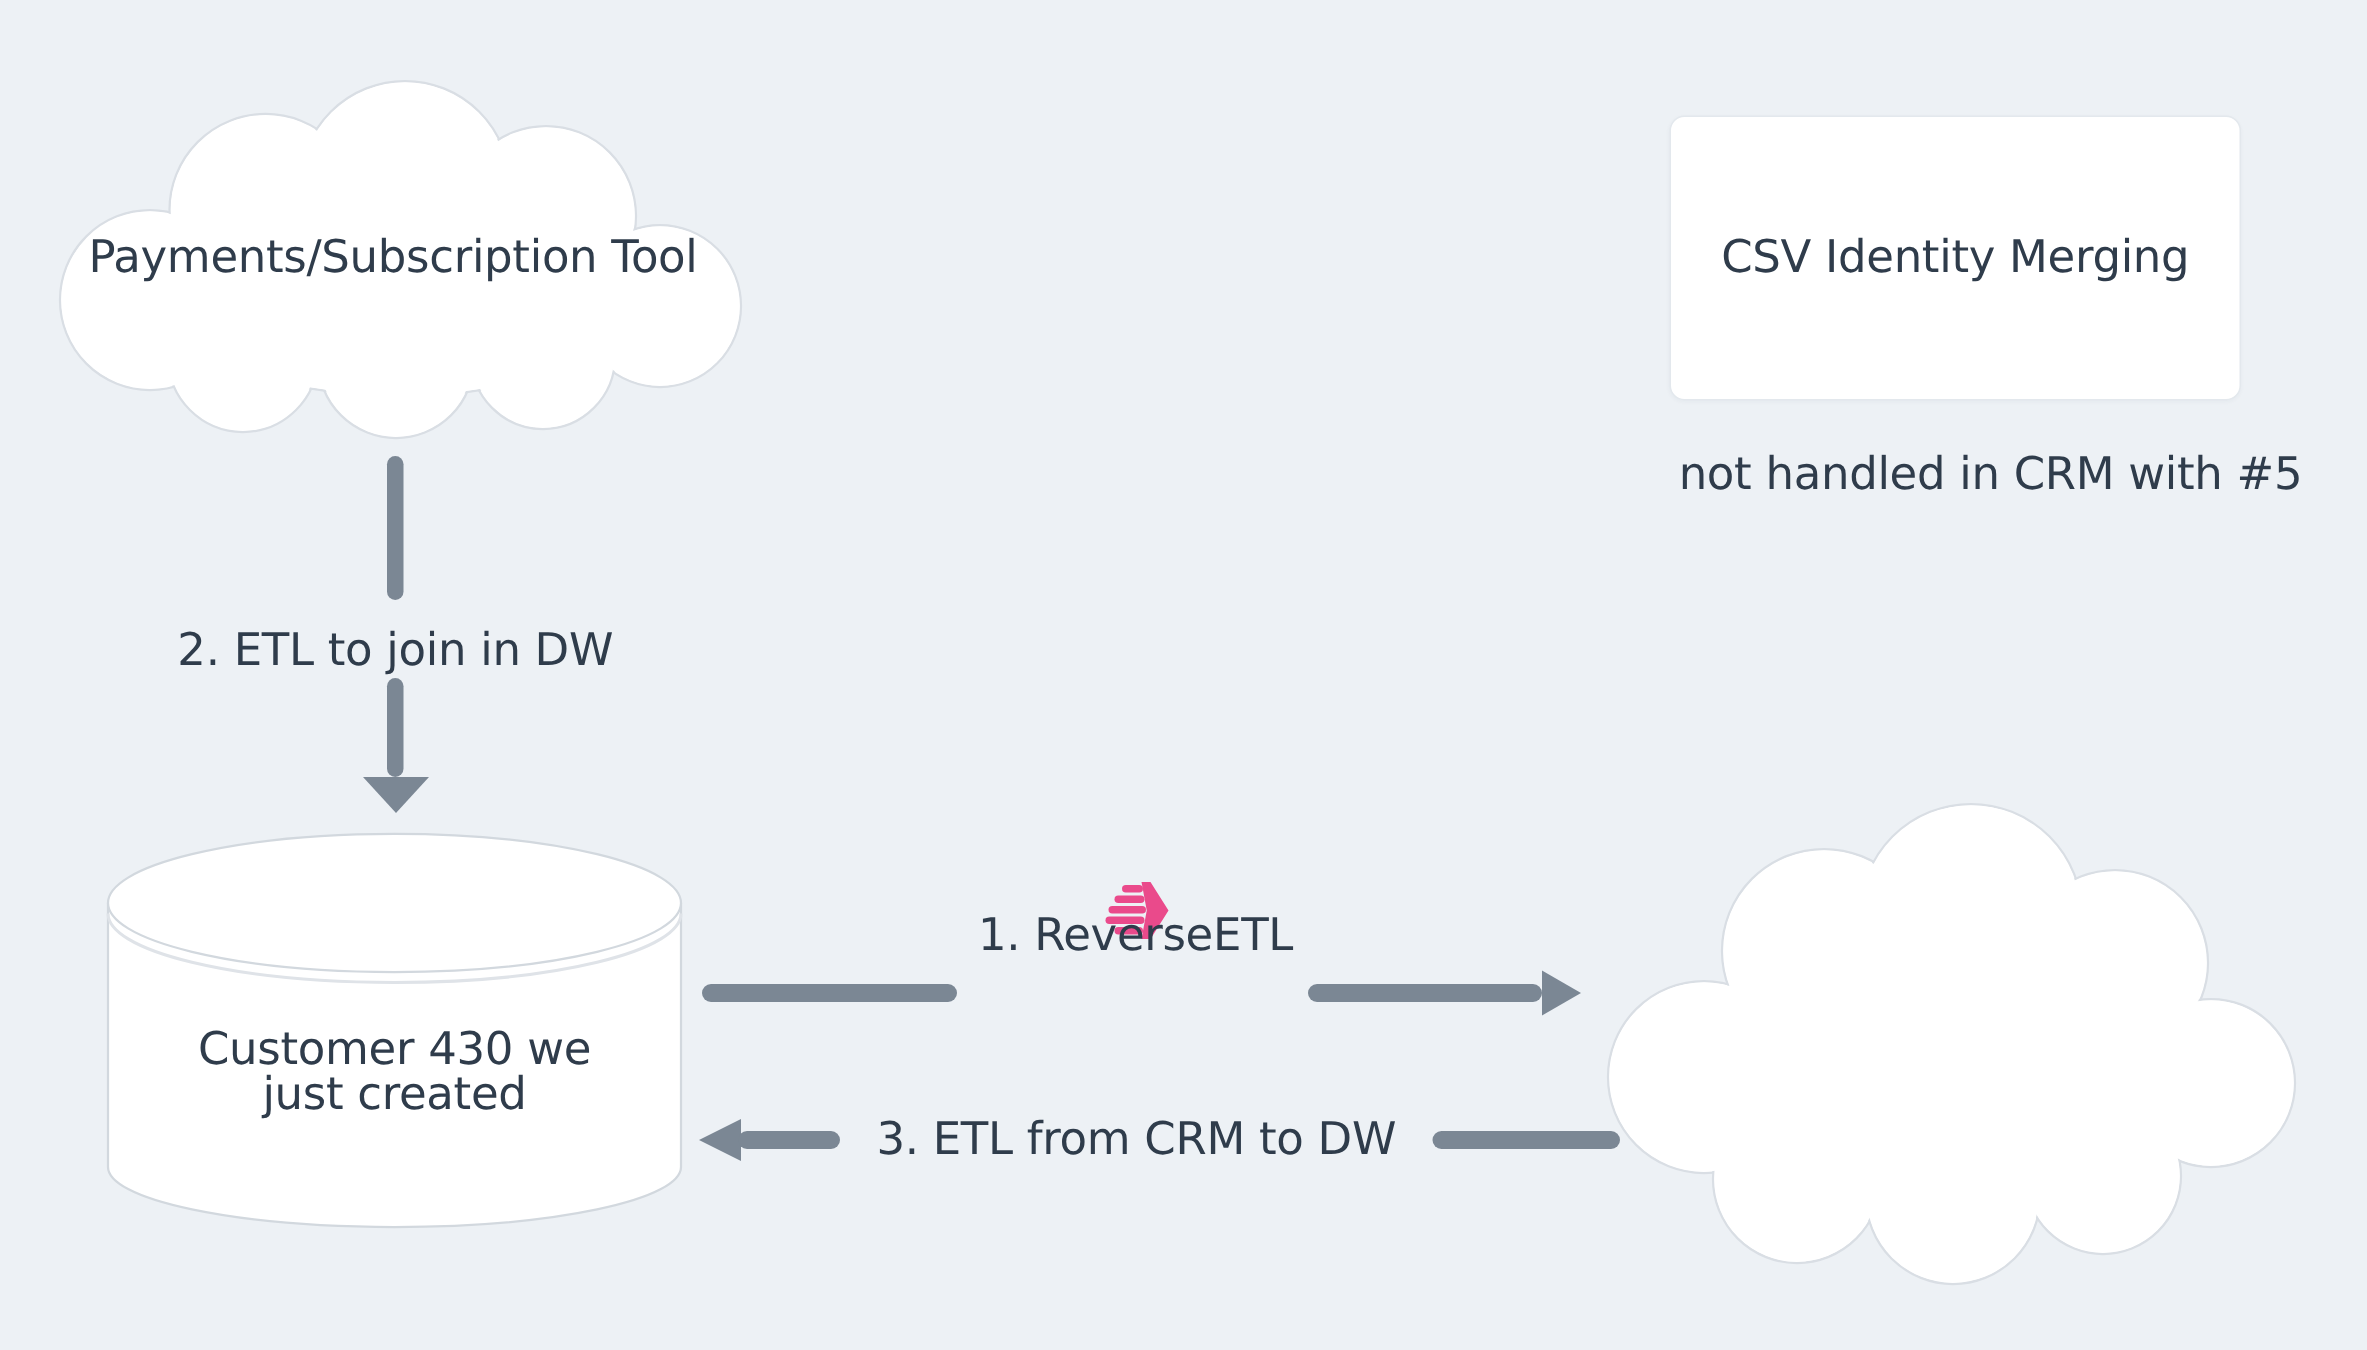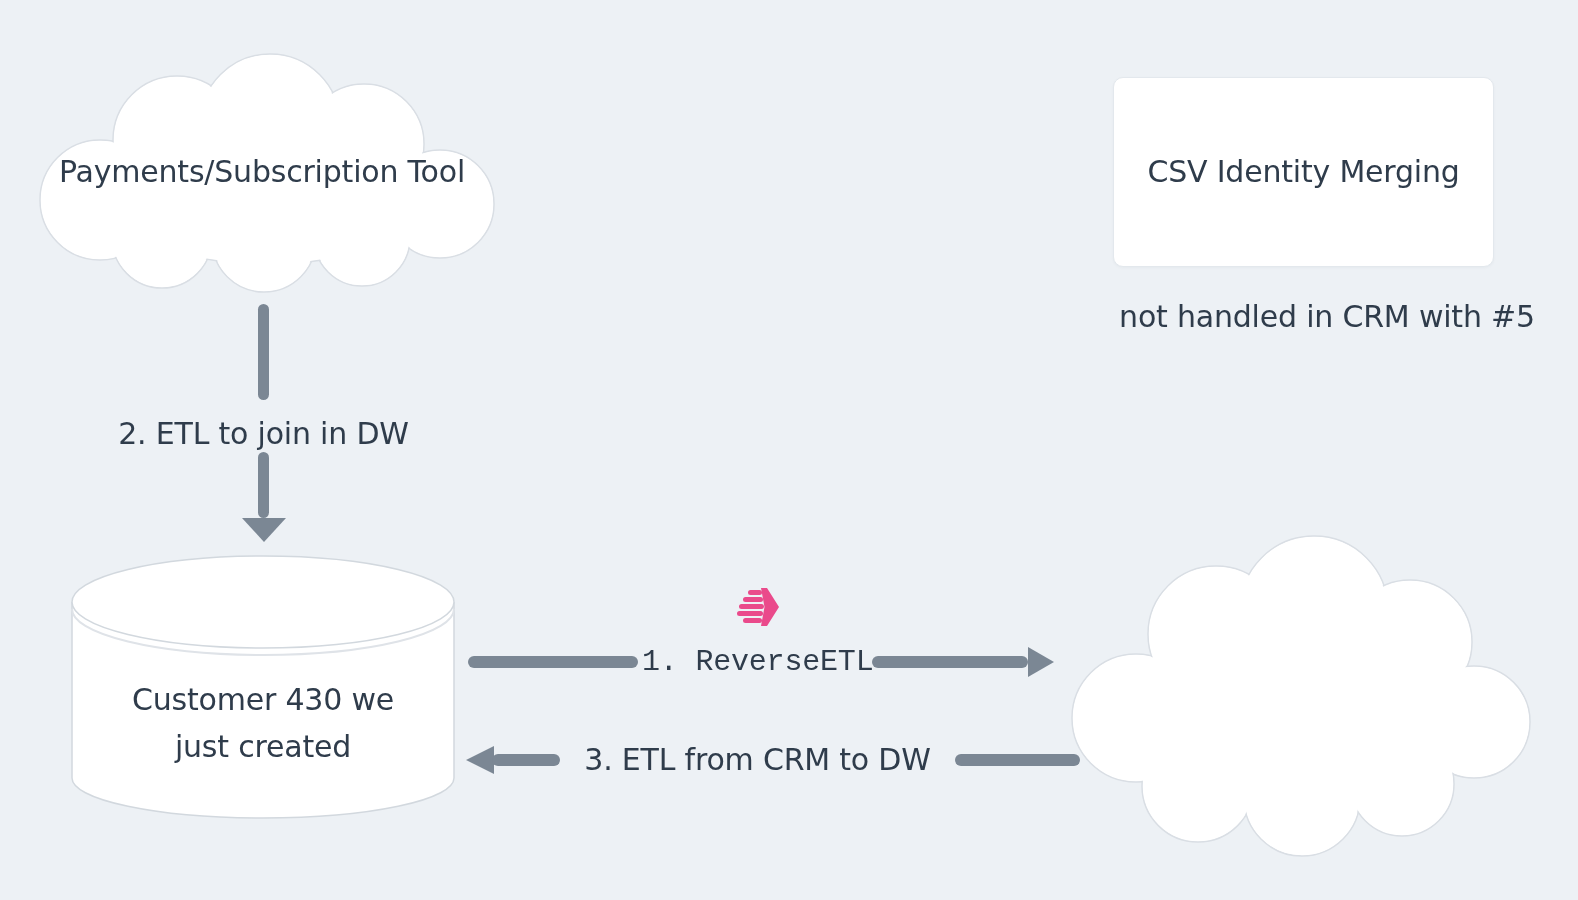--- a/index.html
+++ b/index.html
@@ -108,35 +108,35 @@
   <div class="abs note" style="left:1092px; top:294px; width:470px;">
     <div class="label">not handled in CRM with #5</div>
   </div>
 
   <svg class="abs" style="left:70px; top:553px;" width="386" height="270" viewBox="0 0 386 270">
     <path class="cyl" d="M2,49 L2,225 A191,40 0 0 0 384,225 L384,49"></path>
     <path class="cyl-seam" d="M2,56 A191,46 0 0 0 384,56"></path>
     <ellipse class="cyl" cx="193" cy="49" rx="191" ry="46"></ellipse>
   </svg>
   <div class="abs label center" style="left:70px; top:680px; width:386px;">Customer 430 we</div>
-  <div class="abs label center" style="left:70px; top:727px; width:386px;text-align:center;">just created</div>
+  <div class="abs label center" style="left:70px; top:710px; width:386px;text-align:center;">just created</div>
 
   <svg class="abs" style="left:736px; top:586px;" width="44" height="42" viewBox="0 0 44 42">
     <g class="logo">
       <rect x="12" y="4" width="14" height="5" rx="2.5"></rect>
       <rect x="7" y="11" width="20" height="5" rx="2.5"></rect>
       <rect x="3" y="18" width="25" height="5" rx="2.5"></rect>
       <rect x="1" y="25" width="26" height="5" rx="2.5"></rect>
       <rect x="7" y="32" width="19" height="5" rx="2.5"></rect>
       <polygon points="25,2 31,2 43,21 31,40 25,40 28.5,21"></polygon>
     </g>
   </svg>
 
   <div class="abs hline" style="left:468px; top:656px; width:170px;"></div>
-  <div class="abs label center" style="left:642px; top:642px; width:230px;font-family:Liberation Mono, monospace;">1. ReverseETL</div>
+  <div class="abs label center" style="left:642px; top:604px; width:230px;">1. ReverseETL</div>
   <div class="abs hline" style="left:872px; top:656px; width:156px;"></div>
   <div class="abs tri-right" style="left:1028px; top:647px;"></div>
 
   <div class="abs tri-left" style="left:466px; top:746px;"></div>
   <div class="abs hline" style="left:492px; top:754px; width:68px;"></div>
   <div class="abs label center" style="left:560px; top:740px; width:395px;">3. ETL from CRM to DW</div>
   <div class="abs hline" style="left:955px; top:754px; width:125px;"></div>
 
   <svg class="abs" style="left:1058px; top:522px;" width="474" height="340" viewBox="0 0 474 340">
     <g class="cloud-stroke">

